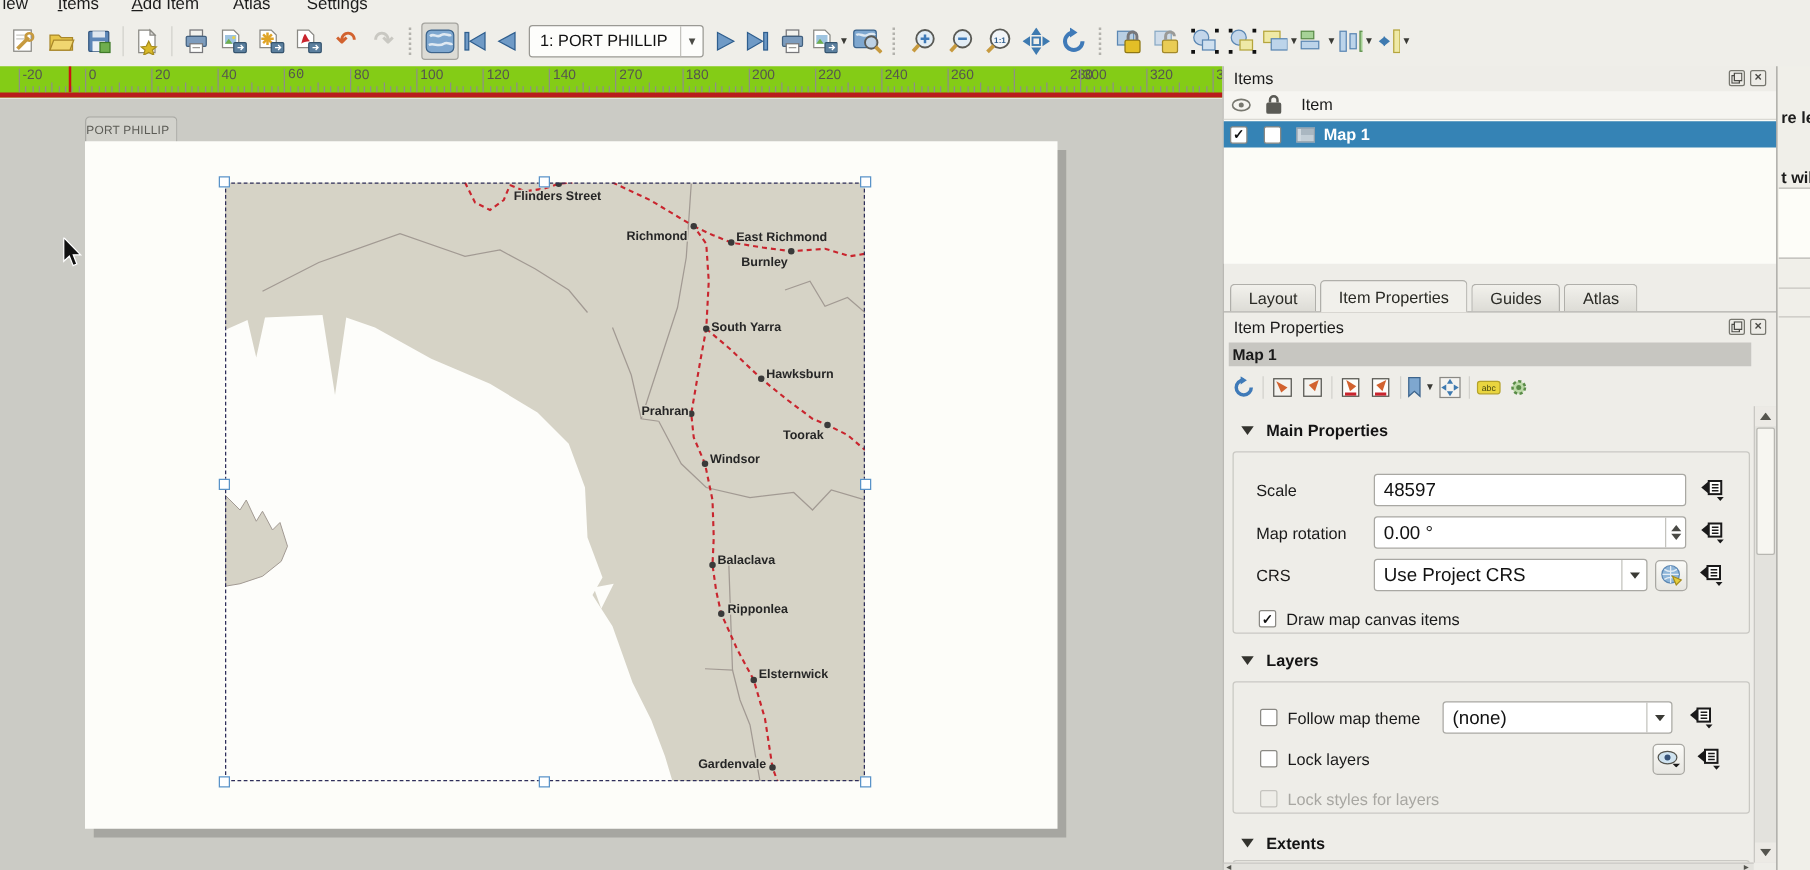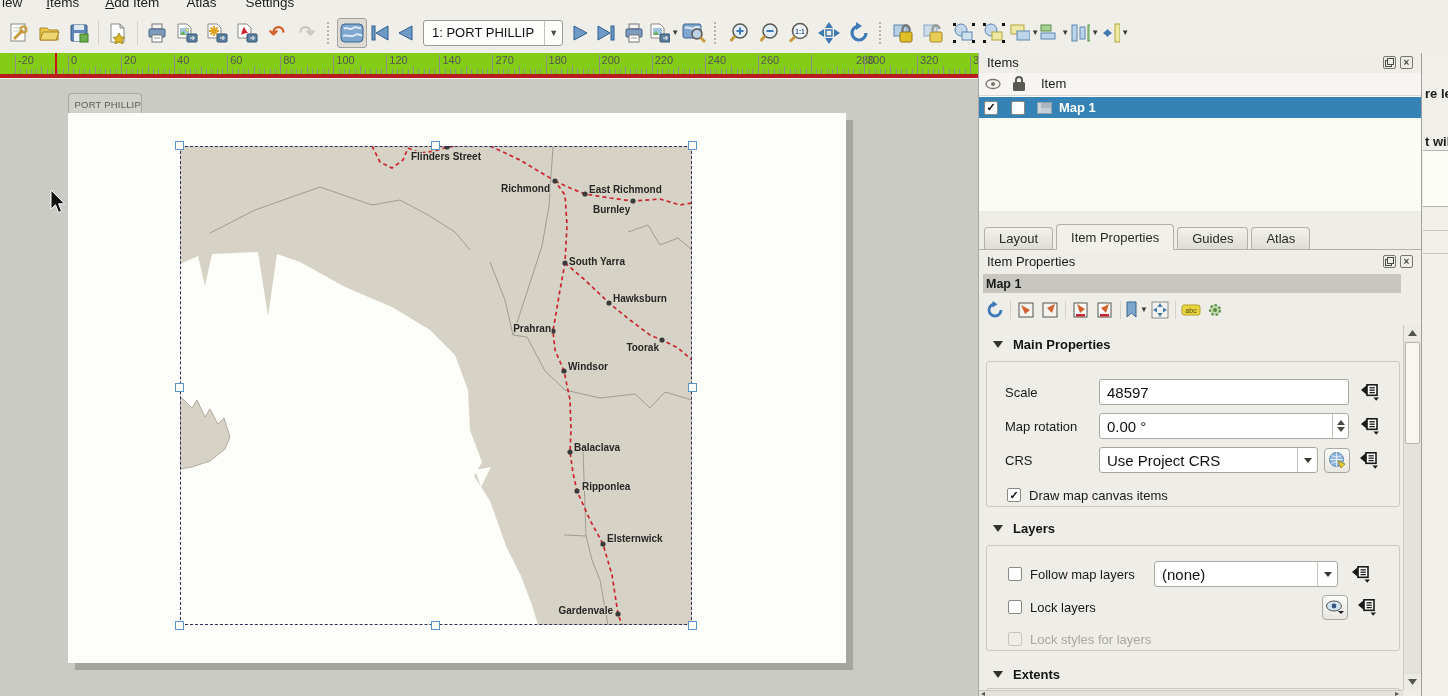--- a/index.html
+++ b/index.html
@@ -32,21 +32,21 @@
   .tick.minor { height:5px; }
   .tick.mid { height:8px; }
   .tick.major { height:19px; }
   .tick-label { position:absolute; top:1px; font-size:11px; color:#55554f; }
   .ruler-cursor { position:absolute; top:0; bottom:0; width:2px; background:#cc1212; }
 
   
   .canvas { position:absolute; left:0; top:79px; width:978px; height:617px; background:#cbcbc5; overflow:hidden; }
   .page-tab { position:absolute; left:68px; top:14px; width:74px; height:21px; background:#d2d2cc;
               border:1px solid #a9a9a4; border-bottom:none; border-radius:4px 4px 0 0;
-              font-size:9.5px; color:#5c5c56; display:flex; align-items:center; justify-content:flex-end; letter-spacing:.2px;}
+              font-size:9.5px; color:#5c5c56; display:flex; align-items:center; justify-content:flex-start; letter-spacing:.2px;}
   .paper { position:absolute; left:68px; top:34px; width:778px; height:550px; background:#fdfdf9;
            box-shadow:7px 7px 0 #a6a6a1; }
   .map-item { position:absolute; left:112px; top:33px; width:512px; height:479px; }
   .map-item svg { display:block; }
   .sel-frame { position:absolute; inset:0; border:1px dashed #2e2e5a; pointer-events:none; }
   .handle { position:absolute; width:9px; height:9px; background:#fff; border:1px solid #5a93c8; }
   .map-label { font-family:"Liberation Sans", sans-serif; font-weight:bold; font-size:10px; fill:#262626;
                paint-order:stroke; stroke:#d6d3c6; stroke-width:2.2px; }
   .cursor-arrow { position:absolute; left:50px; top:111px; }
 
@@ -414,21 +414,21 @@
     <div class="tick minor" style="left: 179.426px;"></div>
     <div class="tick minor" style="left: 184.732px;"></div>
     <div class="tick minor" style="left: 190.038px;"></div>
     <div class="tick minor" style="left: 195.344px;"></div>
     <div class="tick mid" style="left: 200.65px;"></div>
     <div class="tick minor" style="left: 205.956px;"></div>
     <div class="tick minor" style="left: 211.262px;"></div>
     <div class="tick minor" style="left: 216.568px;"></div>
     <div class="tick minor" style="left: 221.874px;"></div>
     <div class="tick major" style="left: 227.18px;"></div>
-    <span class="tick-label" style="left: 230.18px;">60</span>
+    <span class="tick-label" style="left: 230.18px; font-family: Liberation Mono, monospace;">60</span>
     <div class="tick minor" style="left: 232.486px;"></div>
     <div class="tick minor" style="left: 237.792px;"></div>
     <div class="tick minor" style="left: 243.098px;"></div>
     <div class="tick minor" style="left: 248.404px;"></div>
     <div class="tick mid" style="left: 253.71px;"></div>
     <div class="tick minor" style="left: 259.016px;"></div>
     <div class="tick minor" style="left: 264.322px;"></div>
     <div class="tick minor" style="left: 269.628px;"></div>
     <div class="tick minor" style="left: 274.934px;"></div>
     <div class="tick major" style="left: 280.24px;"></div>
@@ -840,21 +840,21 @@
       </div>
     </div>
 
     <div class="sect-header" style="position:absolute;left:0;top:196px">
       <span class="tri"></span>
       <span>Layers</span>
     </div>
     <div class="gbox" style="top:220px;height:106px">
       <div class="frow" style="top:11px">
         <span class="cbox" style="margin-left:21px"></span>
-        <span class="chk-label" style="width:124px">Follow map layers</span>
+        <span class="chk-label" style="width:124px">Follow map theme</span>
         <div class="field" style="width:184px">
           <span>(none)</span>
           <span class="combo-arr">
               <i></i>
             </span>
         </div>
         <span class="ddbtn" style="margin-left:12px">
           <svg width="20" height="18">
               <polygon points="7,2 7,12 1,7" fill="#1a1a1a"></polygon>
               <rect x="7" y="1.8" width="10" height="10.5" fill="#fdfdfb" stroke="#1a1a1a" stroke-width="1.6"></rect>

